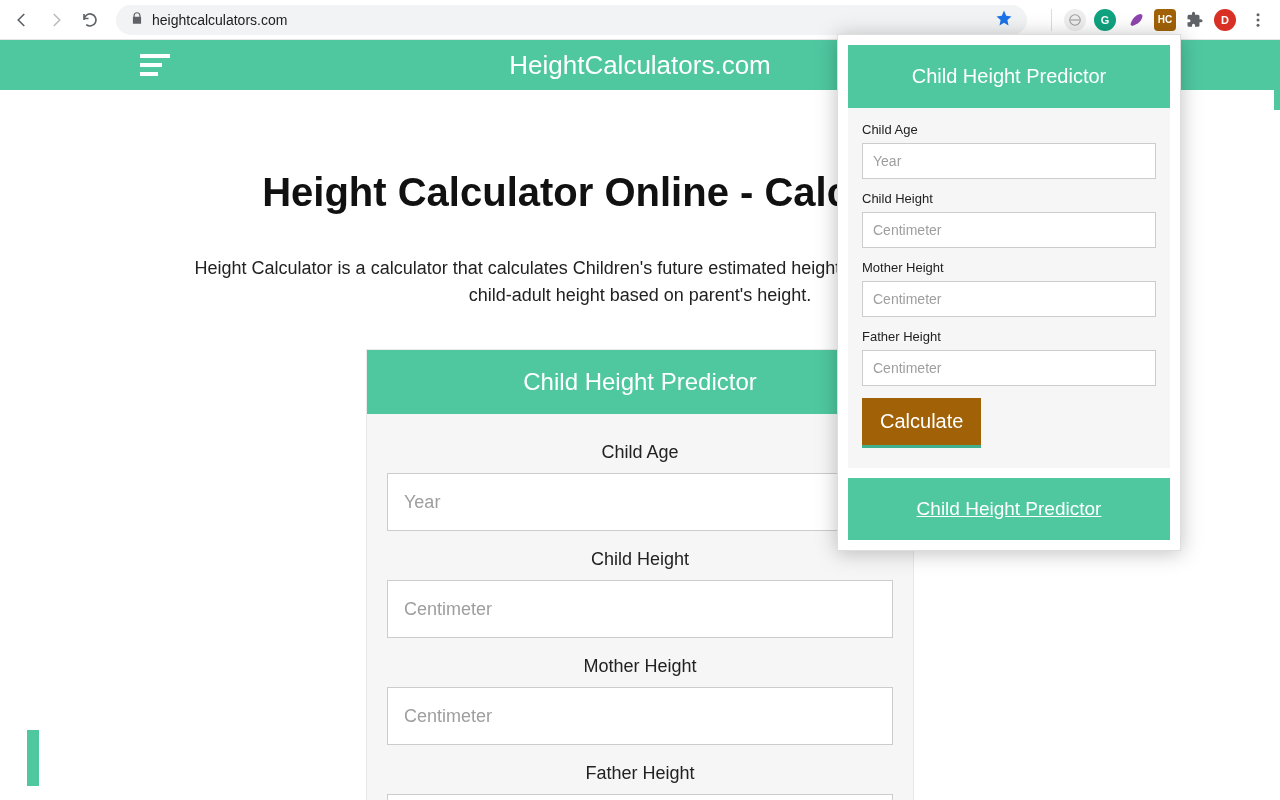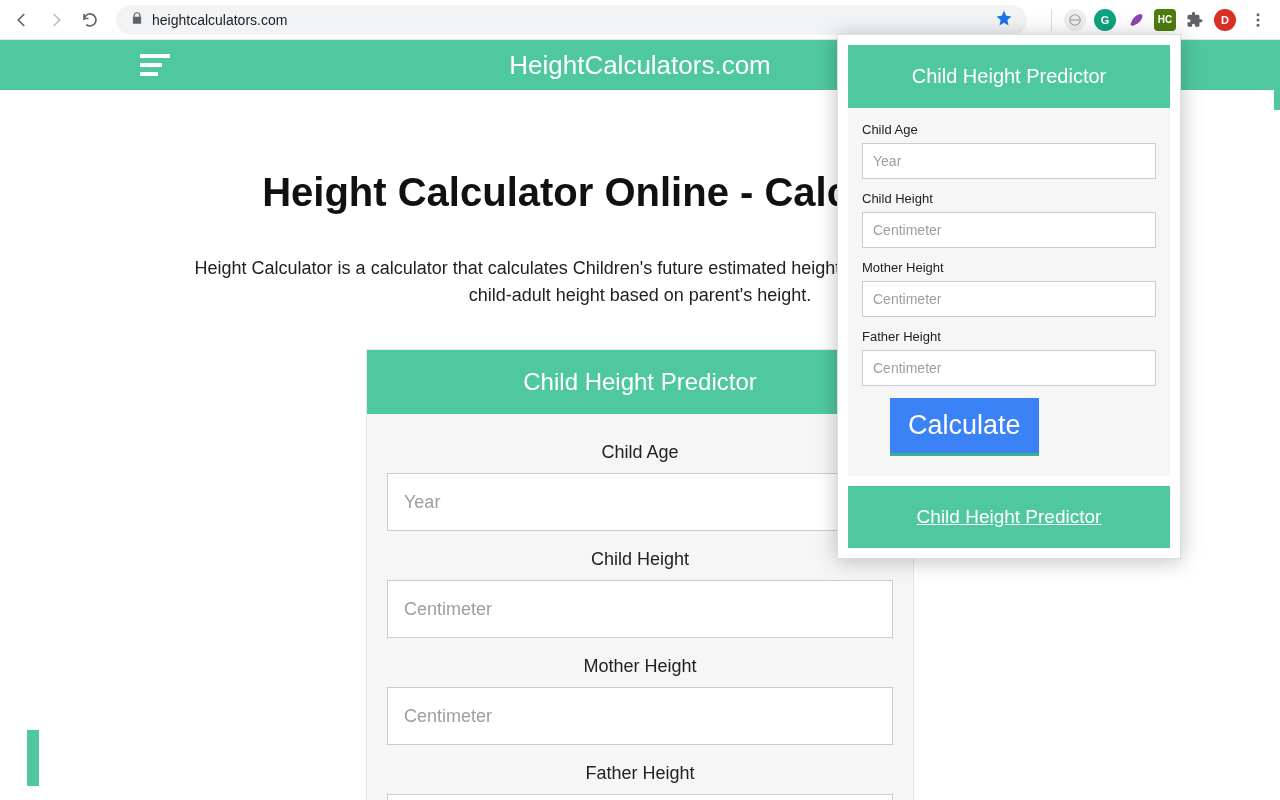--- a/index.html
+++ b/index.html
@@ -44,21 +44,21 @@
 
   
   .popup { position:absolute; top:34px; right:99px; width:344px; background:#fff; box-shadow:0 2px 20px rgba(0,0,0,.25); border:1px solid #ddd; }
   .popup-inner { background:#f6f6f6; margin:10px; }
   .popup-title { background:#4fc8a0; color:#fff; font-size:20px; text-align:center; padding:20px 0; }
   .popup-body { padding:14px 14px 20px; }
   .p-field { margin-bottom:12px; }
   .p-label { font-size:13px; color:#222; margin-bottom:6px; }
   .p-input { width:100%; height:36px; border:1px solid #ccc; background:#fff; padding:0 10px; font-size:14px; }
   .p-input::placeholder { color:#9e9e9e; }
-  .calc-btn { background:#3b82f6; color:#fff; font-size:27px; padding:12px 18px; border:none; cursor:pointer; border-bottom:3px solid #3fb08b;margin-left:28px; }
+  .calc-btn { background:#a16207; color:#fff; font-size:20px; padding:12px 18px; border:none; cursor:pointer; border-bottom:3px solid #3fb08b; }
   .popup-footer { background:#4fc8a0; text-align:center; padding:20px 0; margin:10px; }
   .popup-link { color:#fff; font-size:19px; text-decoration:underline; }
 
   
   .scroll-stub { position:absolute; right:0; top:40px; width:6px; height:70px; background:#4fc8a0; }
 </style>
 </head>
 <body>
 
 <div class="chrome-bar">
@@ -97,21 +97,21 @@
           <circle cx="12" cy="12" r="9" fill="none" stroke="#9e9e9e" stroke-width="2"></circle>
           <path d="M4 12h16" stroke="#9e9e9e" stroke-width="2"></path>
         </svg>
     </div>
     <div class="ext-ico" style="background:#10a37f;">G</div>
     <div class="ext-ico" style="background:transparent;color:#8e44ad;">
       <svg width="18" height="18" viewBox="0 0 24 24" fill="#8e44ad">
           <path d="M20 4c-6 0-12 6-14 14l2 2c8-2 14-8 14-14z"></path>
         </svg>
     </div>
-    <div class="ext-ico" style="background:#4d7c0f;border-radius:4px;font-size:10px;">HC</div>
+    <div class="ext-ico" style="background:#a16207;border-radius:4px;font-size:10px;">HC</div>
     <div class="ext-ico" style="background:transparent;color:#5f6368;">
       <svg width="18" height="18" viewBox="0 0 24 24" fill="#5f6368">
           <path d="M20 11h-2V7a2 2 0 0 0-2-2h-4V3a2 2 0 1 0-4 0v2H4a2 2 0 0 0-2 2v4h2a2 2 0 1 1 0 4H2v4a2 2 0 0 0 2 2h4v-2a2 2 0 1 1 4 0v2h4a2 2 0 0 0 2-2v-4h2a2 2 0 1 0 0-4z"></path>
         </svg>
     </div>
     <div class="ext-ico" style="background:#d93025;">D</div>
     <div class="nav-btn">
       <svg width="16" height="16" viewBox="0 0 24 24" fill="#5f6368">
           <circle cx="12" cy="5" r="2"></circle>
           <circle cx="12" cy="12" r="2"></circle>

